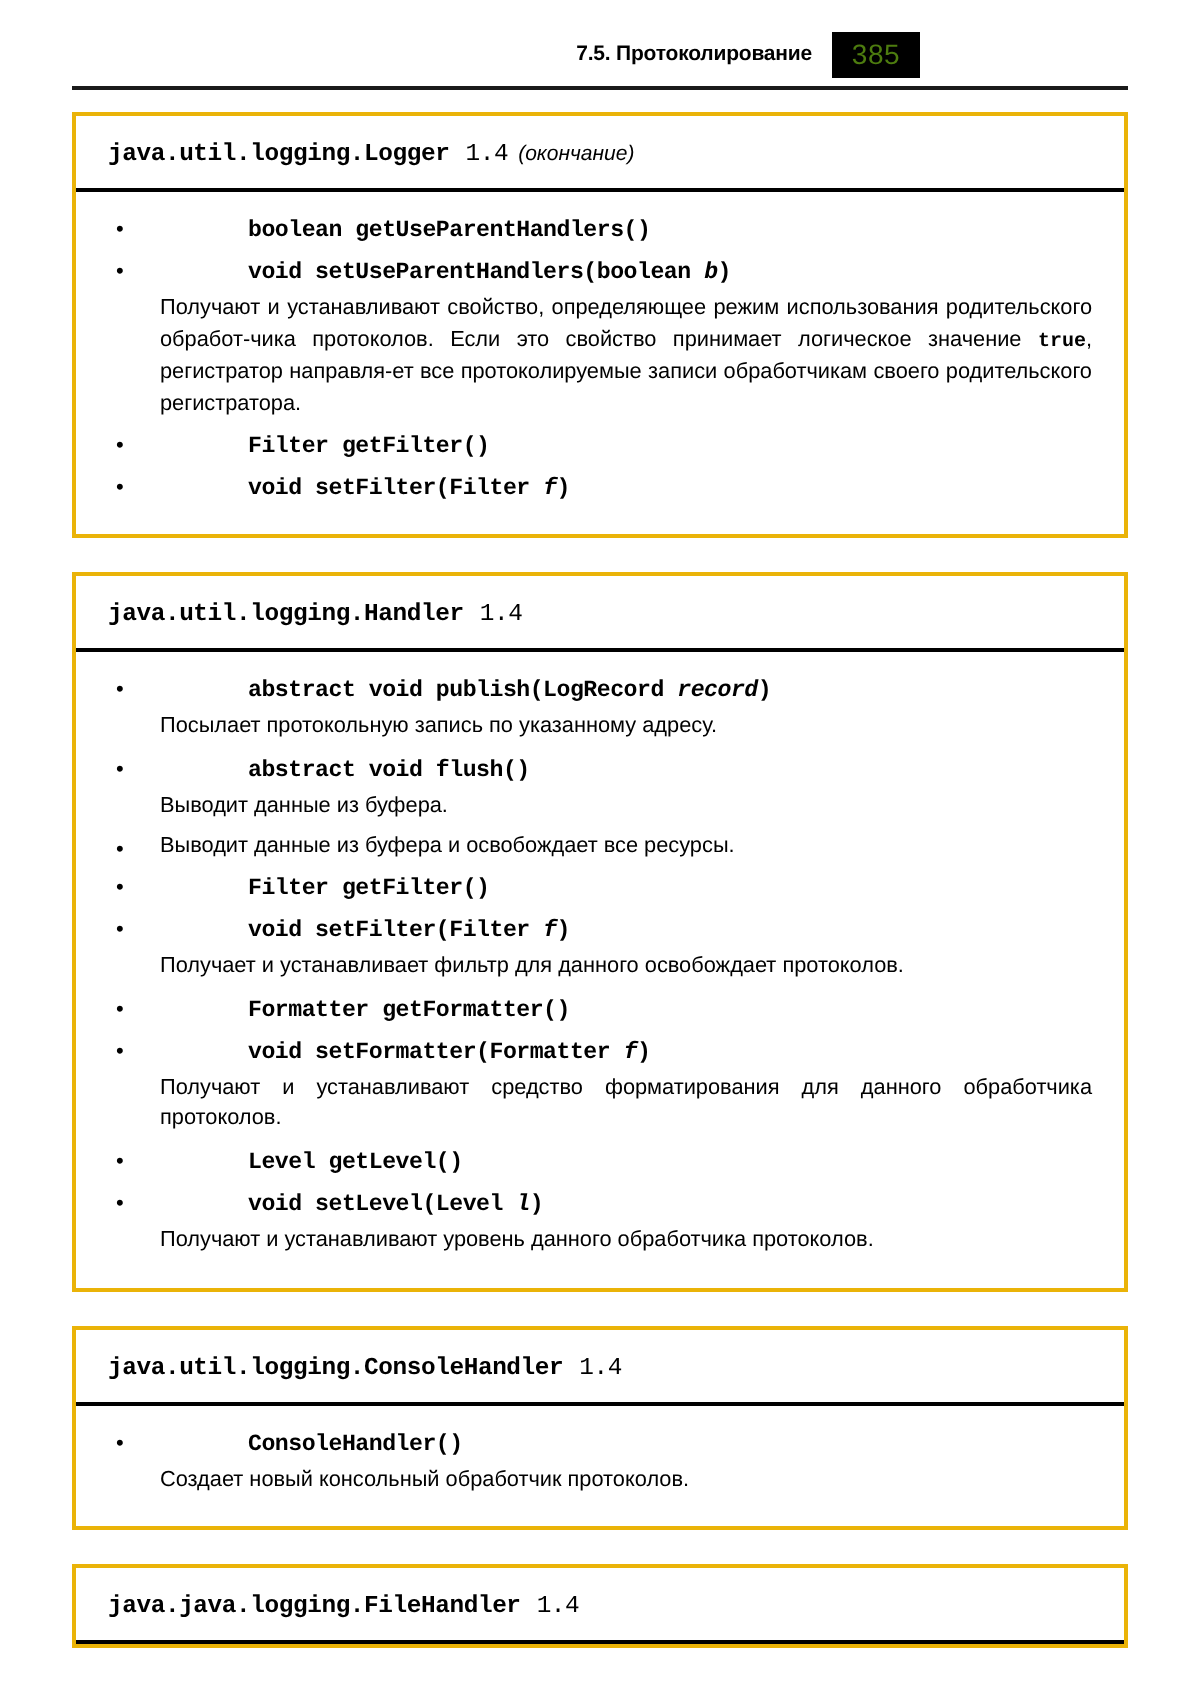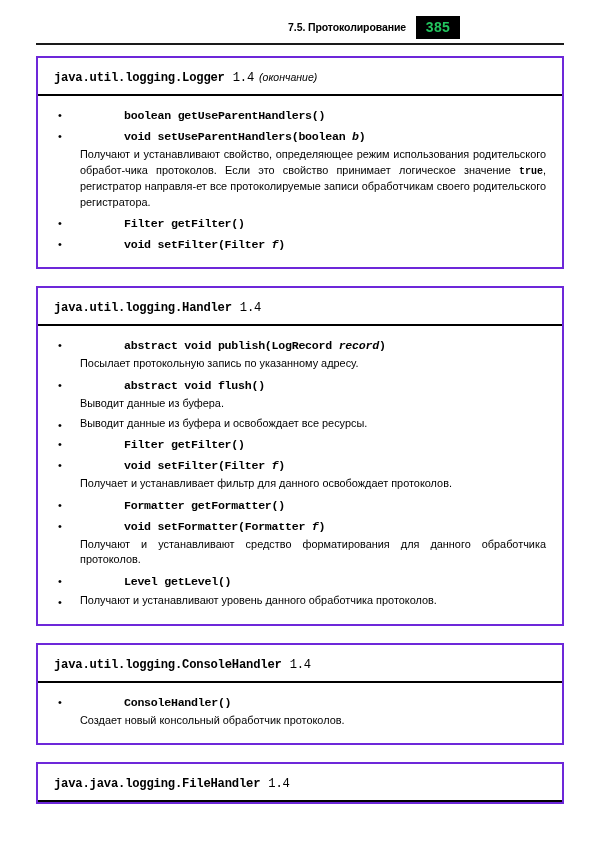--- a/index.html
+++ b/index.html
@@ -36,22 +36,22 @@
   .runhead-title {
     font-family: "Liberation Sans", sans-serif;
     font-weight: bold;
     font-size: 10.5px;
     letter-spacing: -0.1px;
     margin-right: 10px;
     white-space: nowrap;
   }
   .page-number-box {
     background: #000000;
-    color: #22c55e;
-    font-weight: bold;
+    color: #4d7c0f;
+    font-weight: normal;
     font-size: 14px;
     line-height: 1;
     padding: 4px 9px 5px 9px;
     min-width: 26px;
     text-align: center;
     letter-spacing: 0.3px;
   }
   .head-rule {
     position: absolute;
     top: 43px;
@@ -62,21 +62,21 @@
   }
 
   
   .boxes {
     position: absolute;
     top: 56px;
     left: 36px;
     width: 528px;
   }
   .api-box {
-    border: 2px solid #6d28d9;
+    border: 2px solid #eab308;
     box-sizing: border-box;
     background: #ffffff;
     margin-bottom: 17px;
   }
   .api-box-head {
     border-bottom: 2px solid #000000;
     padding: 9px 14px 9px 16px;
     white-space: nowrap;
     overflow: hidden;
   }
@@ -219,20 +219,21 @@
               <span class="bullet">•</span>
               <div class="sig">void setFormatter(Formatter <i class="param">f</i>)</div>
               <div class="desc">Получают и устанавливают средство форматирования для данного обработчика протоколов.</div>
             </li>
             <li class="tight">
               <span class="bullet">•</span>
               <div class="sig">Level getLevel()</div>
             </li>
             <li>
               <span class="bullet">•</span>
+              <div class="sig">void setLevel(Level <i class="param">l</i>)</div>
               <div class="desc">Получают и устанавливают уровень данного обработчика протоколов.</div>
             </li>
           </ul>
         </div>
       </div>
       <div class="api-box">
         <div class="api-box-head"><span class="api-class">java.util.logging.ConsoleHandler</span><span class="api-version">1.4</span></div>
         <div class="api-box-body">
           <ul class="api-list">
             <li>

